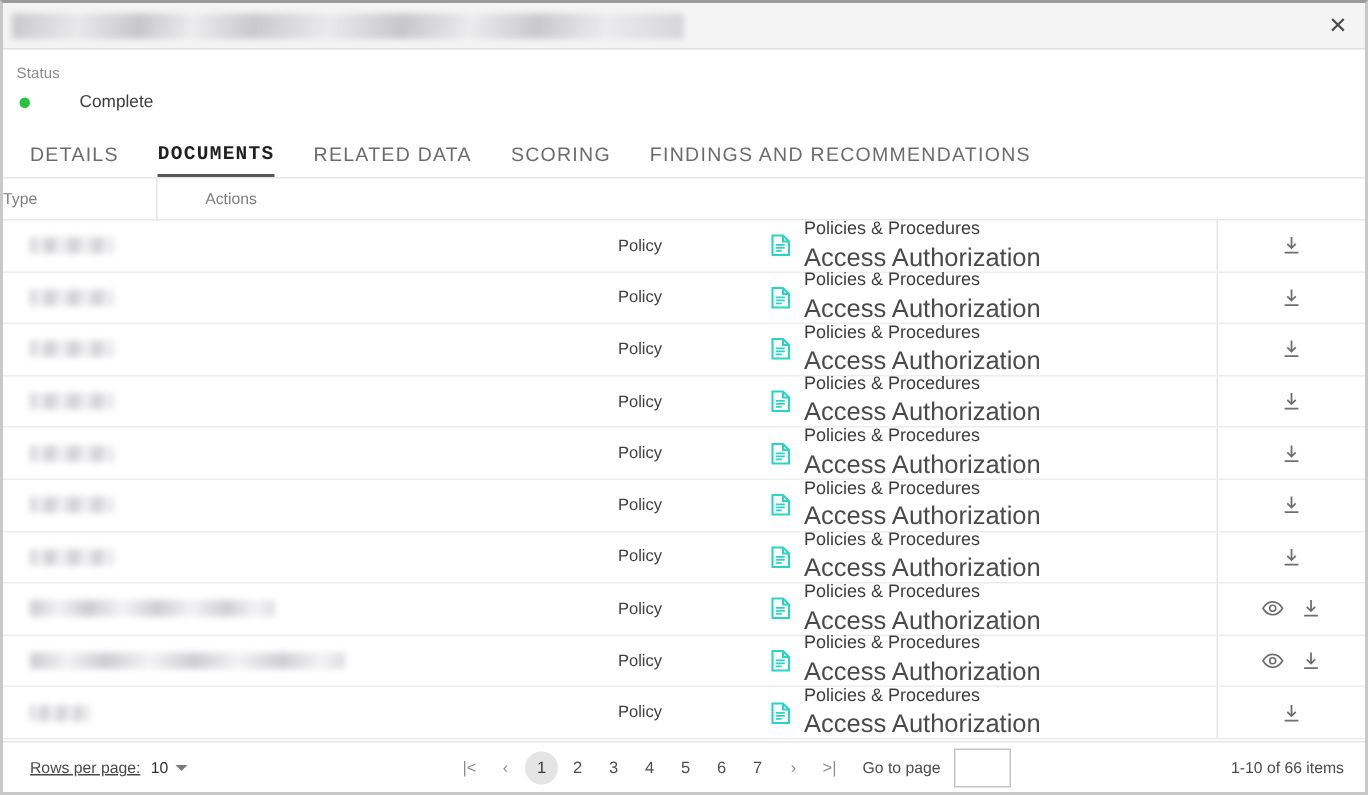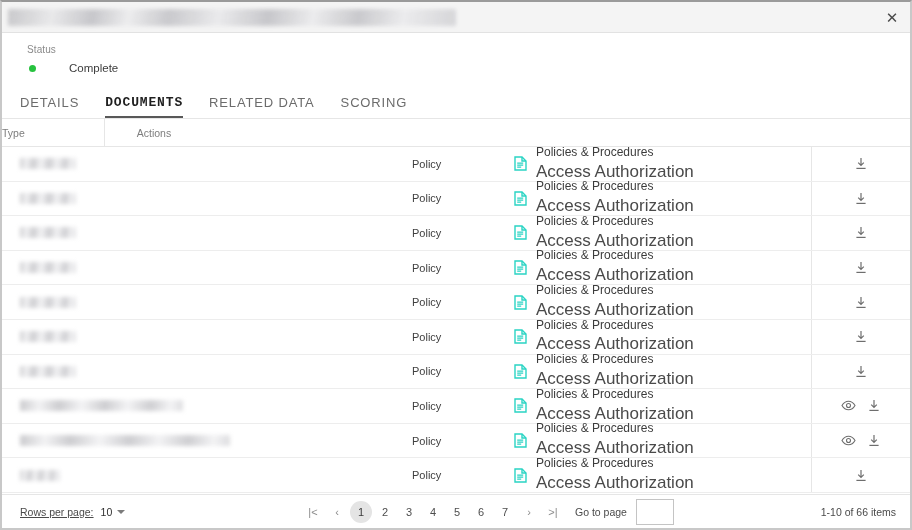--- a/index.html
+++ b/index.html
@@ -51,21 +51,21 @@
     color: #4a4a4a;
     font-size: 15px;
     line-height: 1;
     cursor: pointer;
     background: transparent;
     border: none;
     font-family: "Liberation Sans", sans-serif;
   }
 
   
-  .status-area { padding: 11px 12px 0 9px; margin-left: 16px; }
+  .status-area { padding: 11px 12px 0 9px; }
   .status-label {
     font-size: 10px;
     color: #8a8a8a;
     letter-spacing: .1px;
   }
   .status-value-row {
     display: flex; align-items: center;
     margin-top: 7px;
     gap: 26px;
   }
@@ -252,20 +252,21 @@
       <span class="status-dot"></span>
       <span class="status-value">Complete</span>
     </div>
   </div>
 
   <div class="tabs">
     <div class="tab">DETAILS</div>
     <div class="tab active">DOCUMENTS</div>
     <div class="tab">RELATED DATA</div>
     <div class="tab">SCORING</div>
+    <div class="tab">FINDINGS AND RECOMMENDATIONS</div>
   </div>
 
   <div class="table">
     <div class="thead">
       <div class="col-type">Type</div>
       <div class="col-actions">Actions</div>
     </div>
     <div id="table-body">
         <div class="row">
           <div class="cell col-attach">

